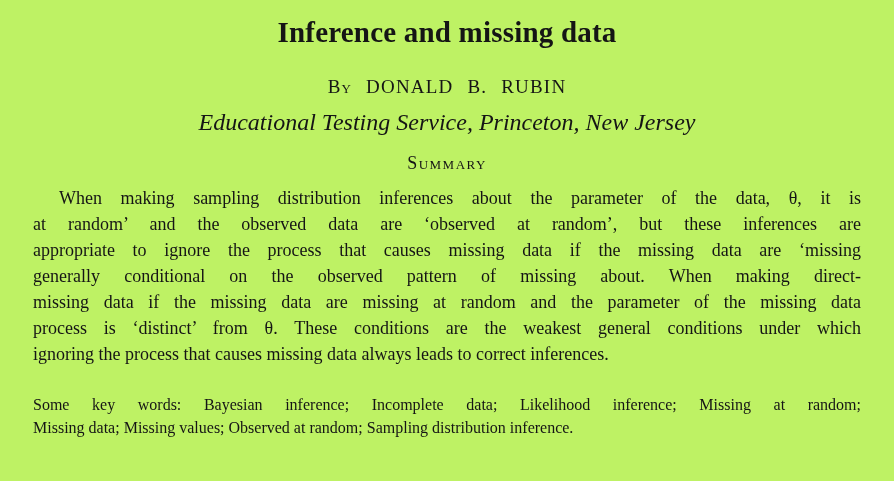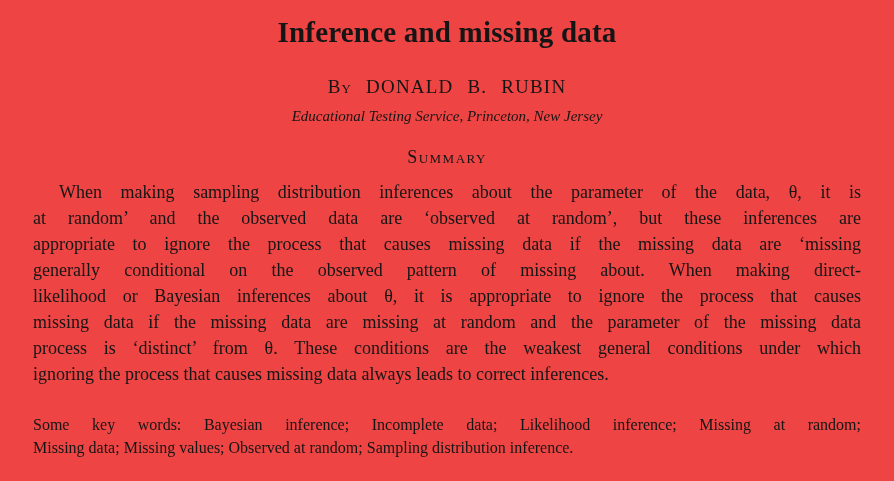--- a/index.html
+++ b/index.html
@@ -5,21 +5,21 @@
   html, body {
     margin: 0;
     padding: 0;
     background: #fdfdfd;
   }
   .page {
     position: relative;
     width: 894px;
     height: 481px;
     margin: 0;
-    background: #ef4444;
+    background: #bef264;
     color: #151515;
     font-family: "Liberation Serif", "DejaVu Serif", serif;
     overflow: hidden;
     box-sizing: border-box;
     padding: 14px 33px 0 33px;
   }
   .paper-title {
     text-align: center;
     font-size: 29px;
     font-weight: bold;
@@ -32,23 +32,23 @@
     font-size: 19px;
     line-height: 24px;
     margin-top: 25px;
     font-variant: small-caps;
     letter-spacing: 1.2px;
     word-spacing: 8px;
   }
   .affiliation {
     text-align: center;
     font-style: italic;
-    font-size: 15px;
+    font-size: 24px;
     line-height: 26px;
-    margin-top: 4px;
+    margin-top: 10px;
   }
   .summary-heading {
     text-align: center;
     font-size: 18px;
     line-height: 22px;
     margin-top: 17px;
     font-variant: small-caps;
     letter-spacing: 1.5px;
   }
   .summary-body {
@@ -93,21 +93,20 @@
 
   <div class="affiliation">Educational Testing Service, Princeton, New Jersey</div>
 
   <div class="summary-heading">Summary</div>
 
   <div class="summary-body">
     <div class="sline first">When making sampling distribution inferences about the parameter of the data, θ, it is</div>
     <div class="sline">at random’ and the observed data are ‘observed at random’, but these inferences are</div>
     <div class="sline">appropriate to ignore the process that causes missing data if the missing data are ‘missing</div>
     <div class="sline">generally conditional on the observed pattern of missing about. When making direct-</div>
-    <div class="sline">likelihood or Bayesian inferences about θ, it is appropriate to ignore the process that causes</div>
     <div class="sline">missing data if the missing data are missing at random and the parameter of the missing data</div>
     <div class="sline">process is ‘distinct’ from θ. These conditions are the weakest general conditions under which</div>
     <div class="sline last">ignoring the process that causes missing data always leads to correct inferences.</div>
   </div>
 
   <div class="keywords">
     <div class="kw-line1">
       <span class="kw-label">Some key words:</span>
       <span>Bayesian inference; Incomplete data; Likelihood inference; Missing at random;</span>
     </div>

